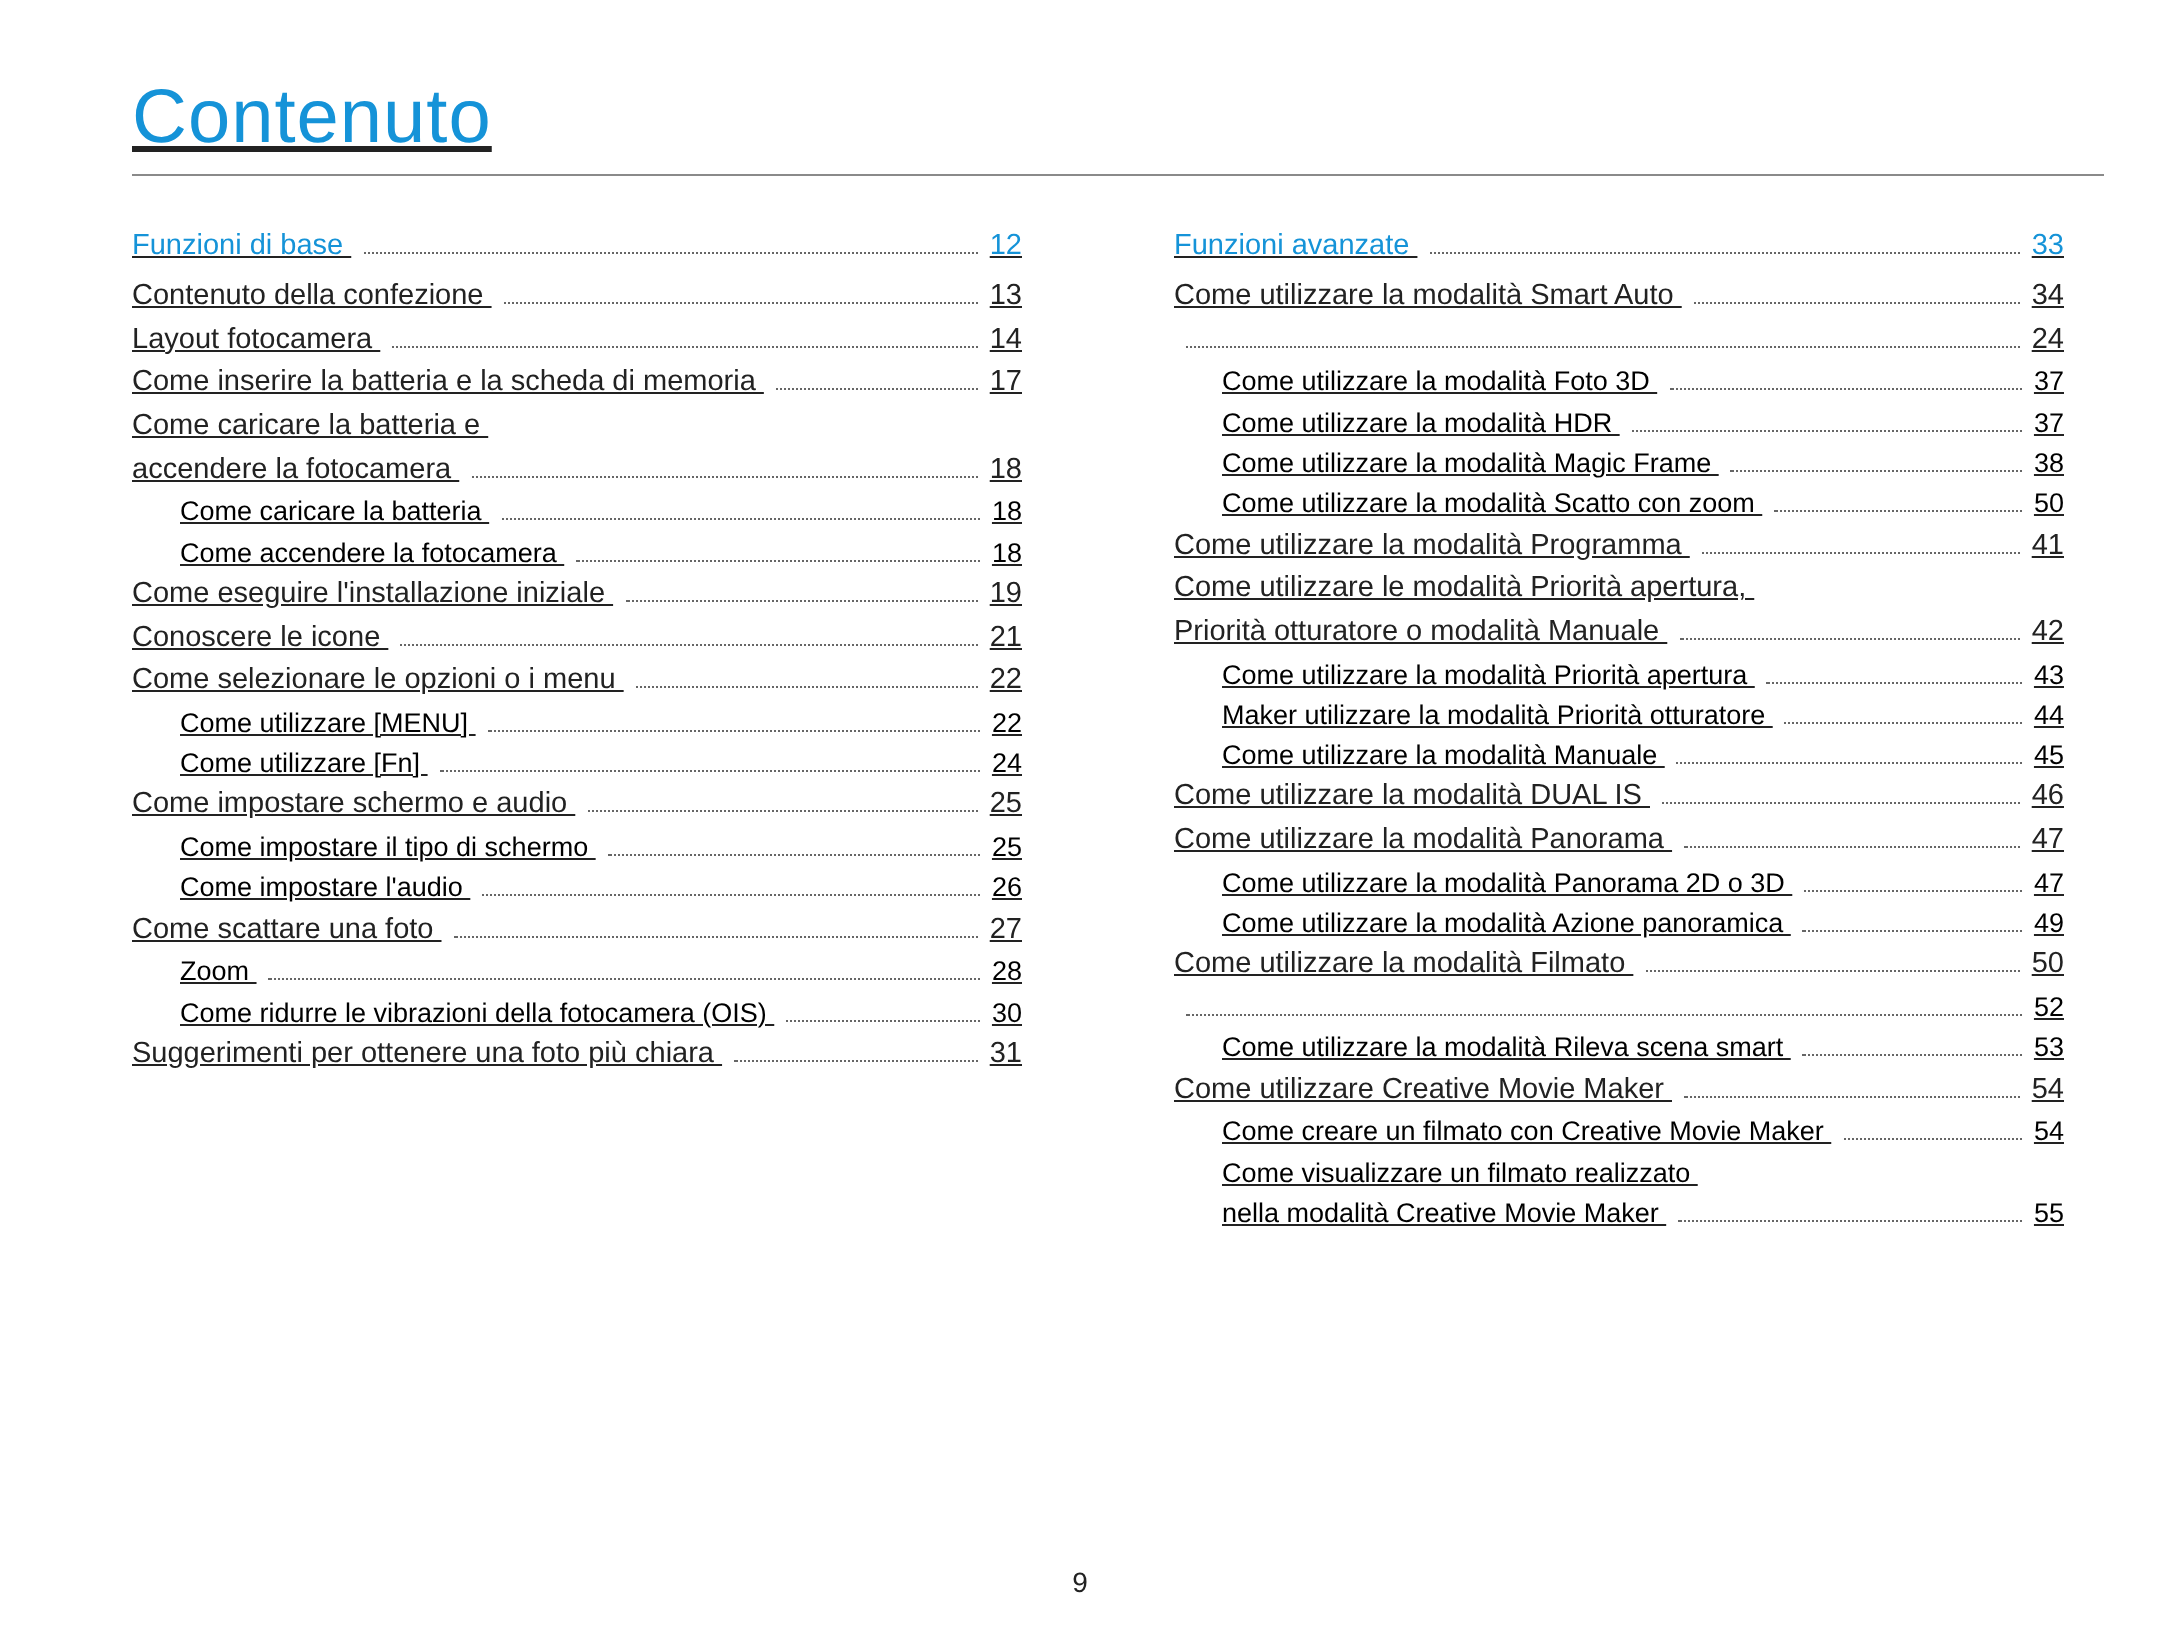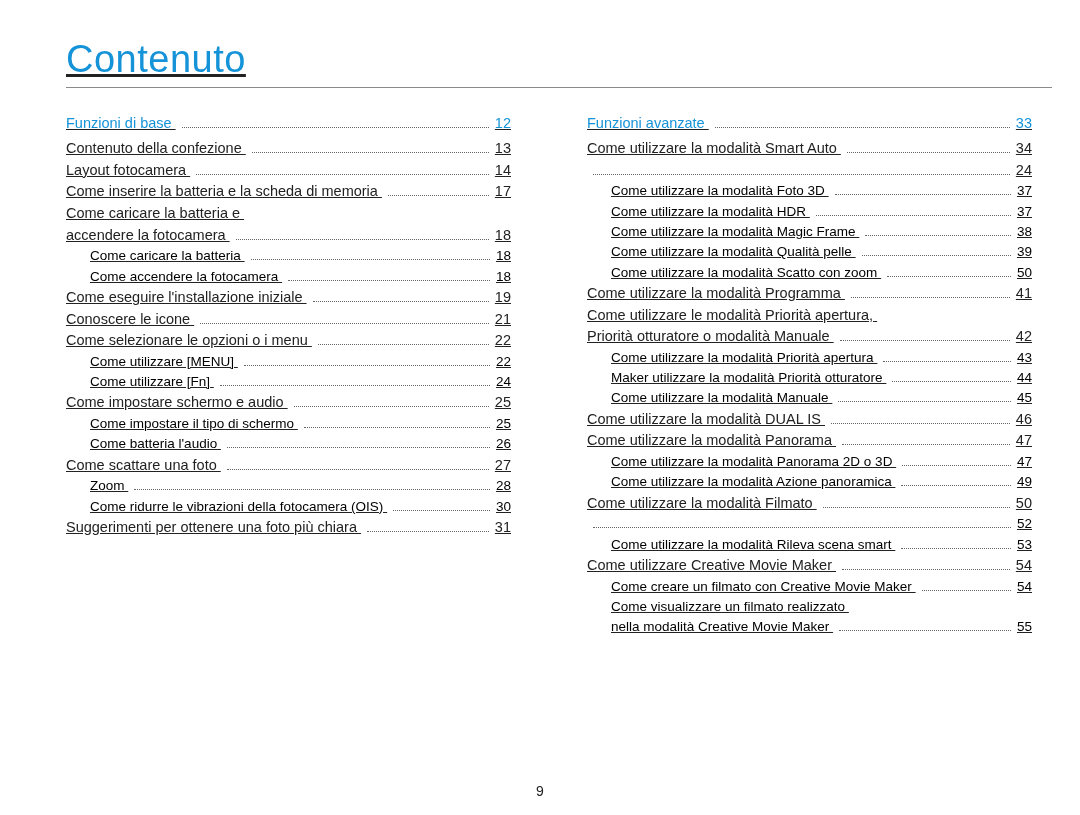--- a/index.html
+++ b/index.html
@@ -155,21 +155,21 @@
             <span class="label">Come impostare schermo e audio </span>
             <span class="dots"></span>
             <span class="pg"> 25</span>
           </div>
           <div class="toc-row sub">
             <span class="label">Come impostare il tipo di schermo </span>
             <span class="dots"></span>
             <span class="pg"> 25</span>
           </div>
           <div class="toc-row sub">
-            <span class="label">Come batteria l'audio </span>
+            <span class="label">Come impostare l'audio </span>
             <span class="dots"></span>
             <span class="pg"> 26</span>
           </div>
           <div class="toc-row">
             <span class="label">Come scattare una foto </span>
             <span class="dots"></span>
             <span class="pg"> 27</span>
           </div>
           <div class="toc-row sub">
             <span class="label">Zoom </span>
@@ -209,25 +209,20 @@
           </div>
           <div class="toc-row sub">
             <span class="label">Come utilizzare la modalità HDR </span>
             <span class="dots"></span>
             <span class="pg"> 37</span>
           </div>
           <div class="toc-row sub">
             <span class="label">Come utilizzare la modalità Magic Frame </span>
             <span class="dots"></span>
             <span class="pg"> 38</span>
-          </div>
-          <div class="toc-row sub">
-            <span class="label">Come utilizzare la modalità Qualità pelle </span>
-            <span class="dots"></span>
-            <span class="pg"> 39</span>
           </div>
           <div class="toc-row sub">
             <span class="label">Come utilizzare la modalità Scatto con zoom </span>
             <span class="dots"></span>
             <span class="pg"> 50</span>
           </div>
           <div class="toc-row">
             <span class="label">Come utilizzare la modalità Programma </span>
             <span class="dots"></span>
             <span class="pg"> 41</span>

